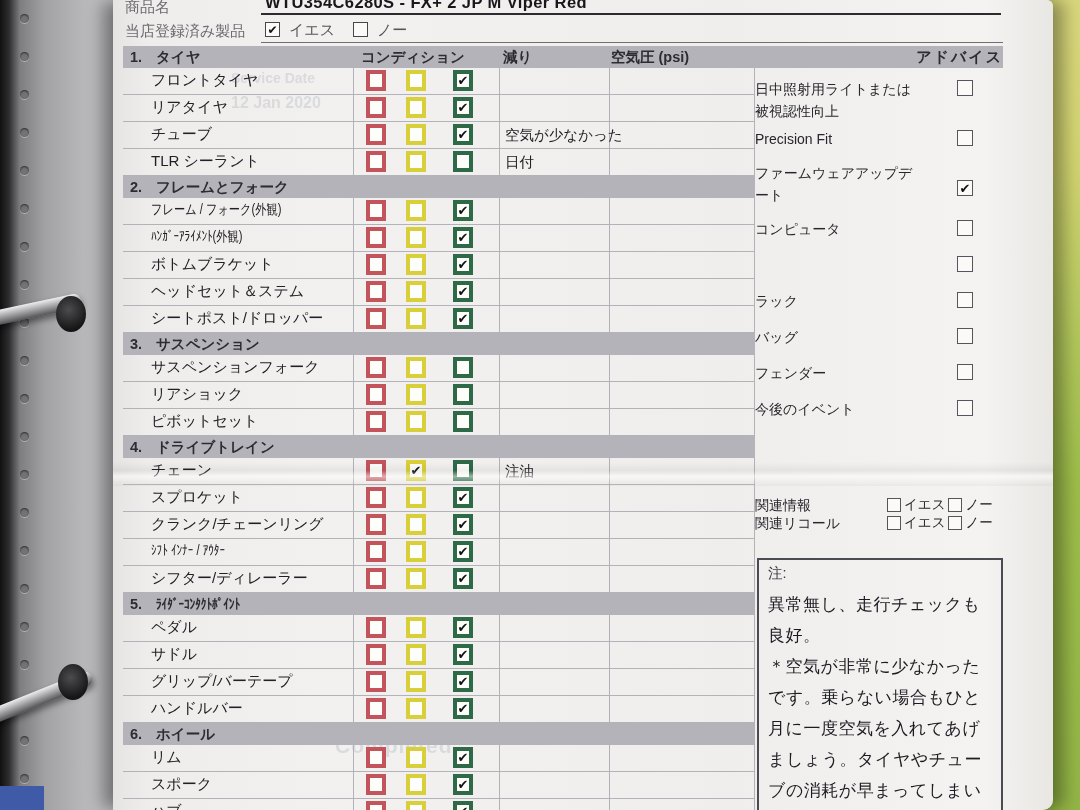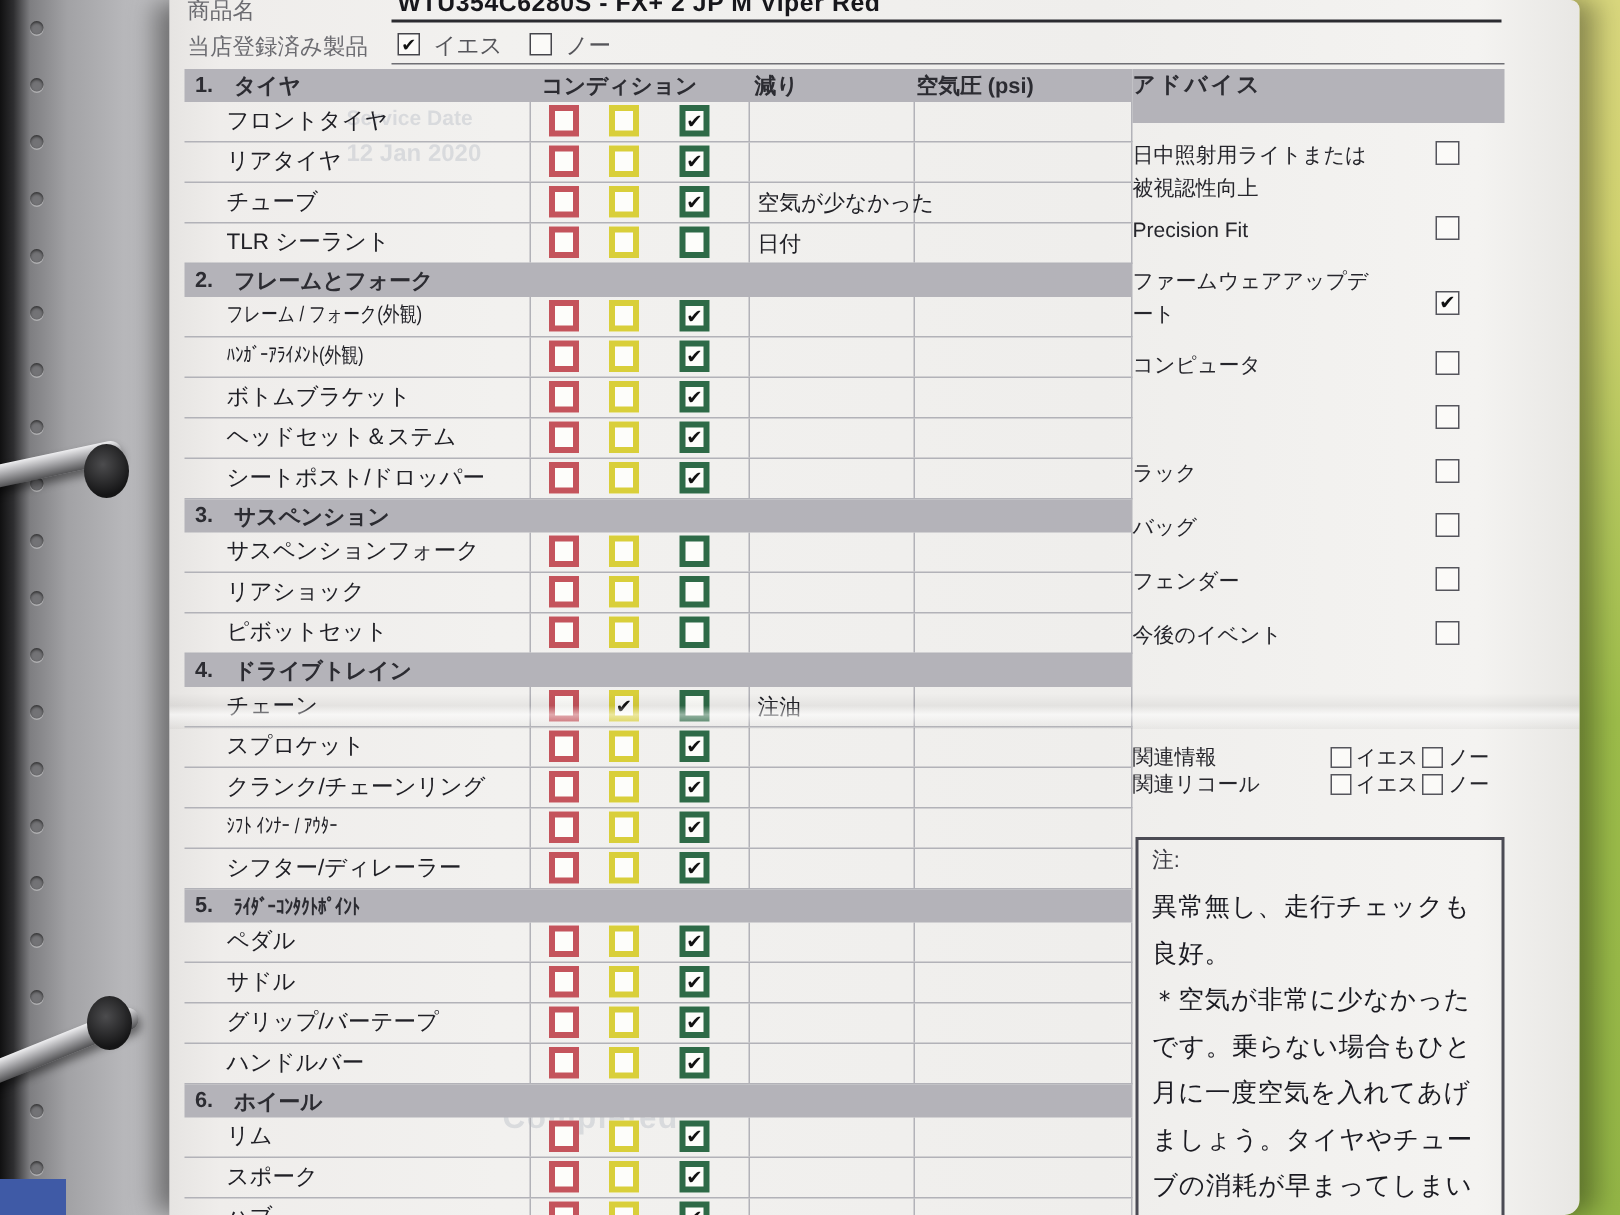--- a/index.html
+++ b/index.html
@@ -70,21 +70,21 @@
   .vl1{left:230px;} .vl2{left:376px;} .vl3{left:486px;}
   .cb{position:absolute;top:2px;width:12px;height:13px;border:4px solid #888;background:#fdfdfa;
       display:flex;align-items:center;justify-content:center;font-size:13px;font-weight:bold;color:#101010;line-height:1;}
   .cb-red{left:243px;border-color:var(--c-red);}
   .cb-yellow{left:283px;border-color:var(--c-yellow);}
   .cb-green{left:330px;border-color:var(--c-green);}
   .rnote{position:absolute;left:382px;top:4px;font-size:14.5px;color:#202026;white-space:nowrap;}
 
   
   .col-right{position:absolute;left:642px;top:46px;width:248px;}
-  .advice-bar{height:36px;background:var(--c-bar);text-align:left;font-weight:bold;font-size:15px;
+  .advice-bar{height:22px;background:var(--c-bar);text-align:right;font-weight:bold;font-size:15px;
               line-height:22px;color:#2c2c32;letter-spacing:2px;}
   .advice-items{margin-top:10px;}
   .aitem{position:relative;padding-right:50px;}
   .aitem:nth-child(1){height:50px;} .aitem:nth-child(2){height:34px;}
   .aitem:nth-child(3){height:56px;} .aitem:nth-child(n+4){height:36px;}
   .alabel{font-size:14px;line-height:1.6;color:#26262c;display:block;width:165px;}
   .acb{position:absolute;right:30px;top:2px;width:14px;height:14px;border:1.6px solid #55555c;background:#fbfaf8;
        display:flex;align-items:center;justify-content:center;font-size:13px;font-weight:bold;color:#101010;}
   .aitem:nth-child(3) .acb{top:18px;}
   .rel{position:absolute;left:0;width:248px;height:20px;}

